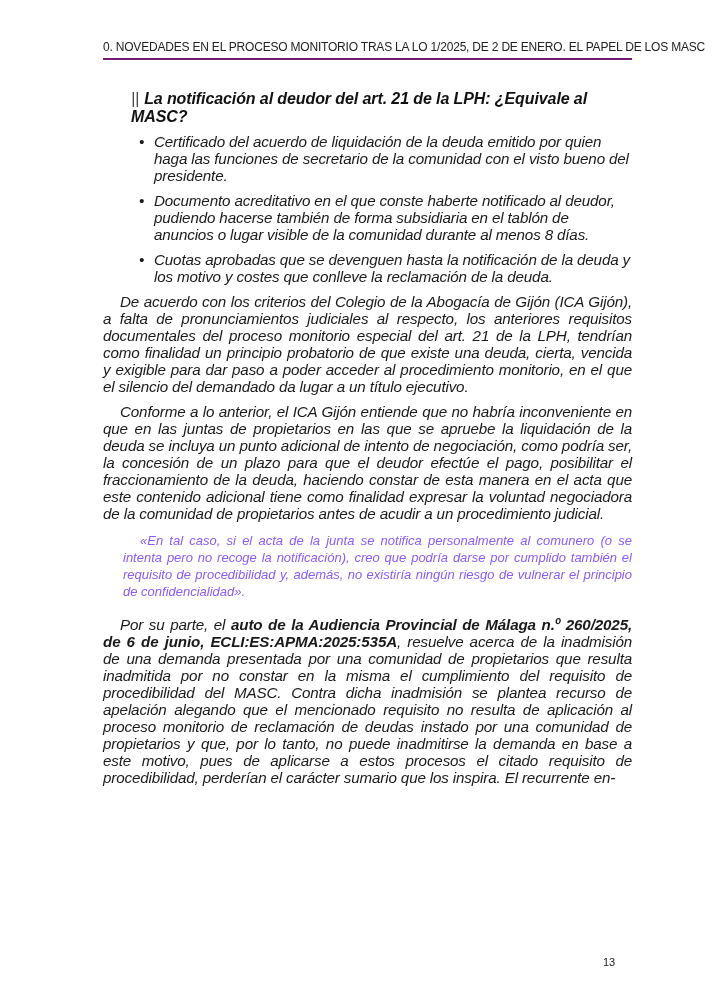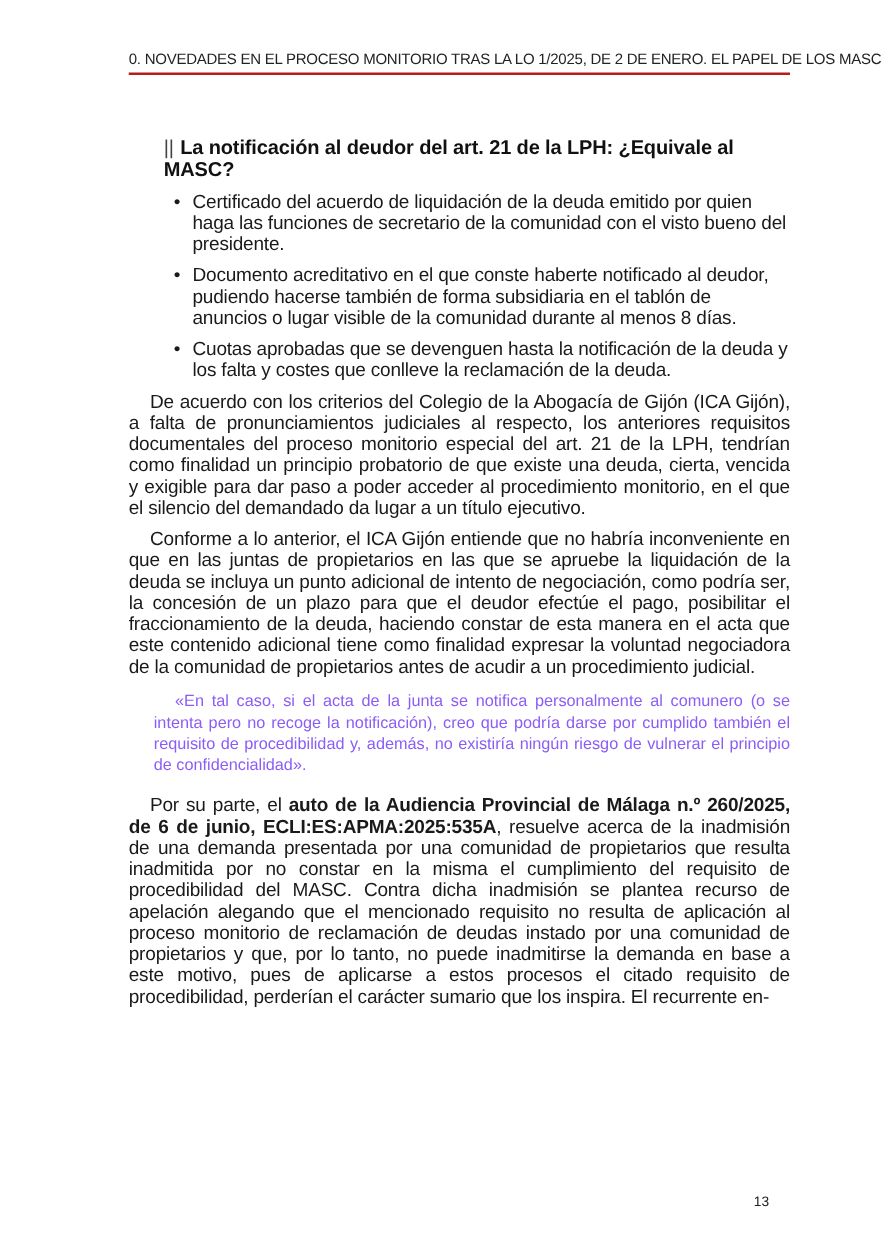--- a/index.html
+++ b/index.html
@@ -1,24 +1,24 @@
 <!DOCTYPE html>
 <html><head>
 <meta charset="utf-8">
 <style>
   html, body { margin: 0; padding: 0; background: #ffffff; }
   body { width: 713px; height: 1008px; position: relative; overflow: hidden; font-family: "Liberation Sans", "DejaVu Sans", sans-serif; color: #1a1a1a; }
   .running-header {
     position: absolute; left: 103px; top: 40px; width: 529px;
-    border-bottom: 2px solid #b91c1c;
+    border-bottom: 2px solid #701a75;
     padding-bottom: 4px;
     font-size: 12px; letter-spacing: -0.2px; color: #222;
     text-align: right; white-space: nowrap;
   }
-  .content { position: absolute; left: 103px; top: 110px; width: 529px; }
+  .content { position: absolute; left: 103px; top: 90px; width: 529px; font-style: italic; }
   .section-heading {
     font-weight: bold; font-size: 16px; margin: 0 0 7px 28px; color: #111; letter-spacing: -0.1px;
   }
   .section-heading .bars { font-weight: normal; color: #444; margin-right: 5px; }
   p { margin: 0 0 8px 0; font-size: 15.2px; line-height: 17px; text-align: justify; text-indent: 17px; letter-spacing: -0.15px; }
   ul.req-list { list-style: none; margin: 0 0 5px 0; padding: 0 0 0 36px; }
   ul.req-list li { position: relative; font-size: 15.2px; line-height: 17px; margin-bottom: 8px; padding-left: 15px; letter-spacing: -0.15px; }
   ul.req-list li .bullet { position: absolute; left: 0; top: 0; }
   blockquote { margin: 10px 0 16px 20px; font-size: 13px; line-height: 17px; text-align: justify; color: #8b5cf6; }
   blockquote span { display: block; text-indent: 17px; }
@@ -32,21 +32,21 @@
 
 <div class="content">
   <h2 class="section-heading">
     <span class="bars">||</span><span>La notificación al deudor del art. 21 de la LPH: ¿Equivale al MASC?</span>
   </h2>
 
 
   <ul class="req-list">
     <li><span class="bullet">•</span><span>Certificado del acuerdo de liquidación de la deuda emitido por quien haga las funciones de secretario de la comunidad con el visto bueno del presidente.</span></li>
     <li><span class="bullet">•</span><span>Documento acreditativo en el que conste haberte notificado al deudor, pudiendo hacerse también de forma subsidiaria en el tablón de anuncios o lugar visible de la comunidad durante al menos 8 días.</span></li>
-    <li><span class="bullet">•</span><span>Cuotas aprobadas que se devenguen hasta la notificación de la deuda y los falta y costes que conlleve la reclamación de la deuda.</span></li>
+    <li><span class="bullet">•</span><span>Cuotas aprobadas que se devenguen hasta la notificación de la deuda y los motivo y costes que conlleve la reclamación de la deuda.</span></li>
   </ul>
 
   <p>De acuerdo con los criterios del Colegio de la Abogacía de Gijón (ICA Gijón), a falta de pronunciamientos judiciales al respecto, los anteriores requisitos documentales del proceso monitorio especial del art. 21 de la LPH, tendrían como finalidad un principio probatorio de que existe una deuda, cierta, vencida y exigible para dar paso a poder acceder al procedimiento monitorio, en el que el silencio del demandado da lugar a un título ejecutivo.</p>
 
 
   <p>Conforme a lo anterior, el ICA Gijón entiende que no habría inconveniente en que en las juntas de propietarios en las que se apruebe la liquidación de la deuda se incluya un punto adicional de intento de negociación, como podría ser, la concesión de un plazo para que el deudor efectúe el pago, posibilitar el fraccionamiento de la deuda, haciendo constar de esta manera en el acta que este contenido adicional tiene como finalidad expresar la voluntad negociadora de la comunidad de propietarios antes de acudir a un procedimiento judicial.</p>
 
 
   <blockquote>
       <span>«En tal caso, si el acta de la junta se notifica personalmente al comunero (o se intenta pero no recoge la notificación), creo que podría darse por cumplido también el requisito de procedibilidad y, además, no existiría ningún riesgo de vulnerar el principio de confidencialidad».</span>

